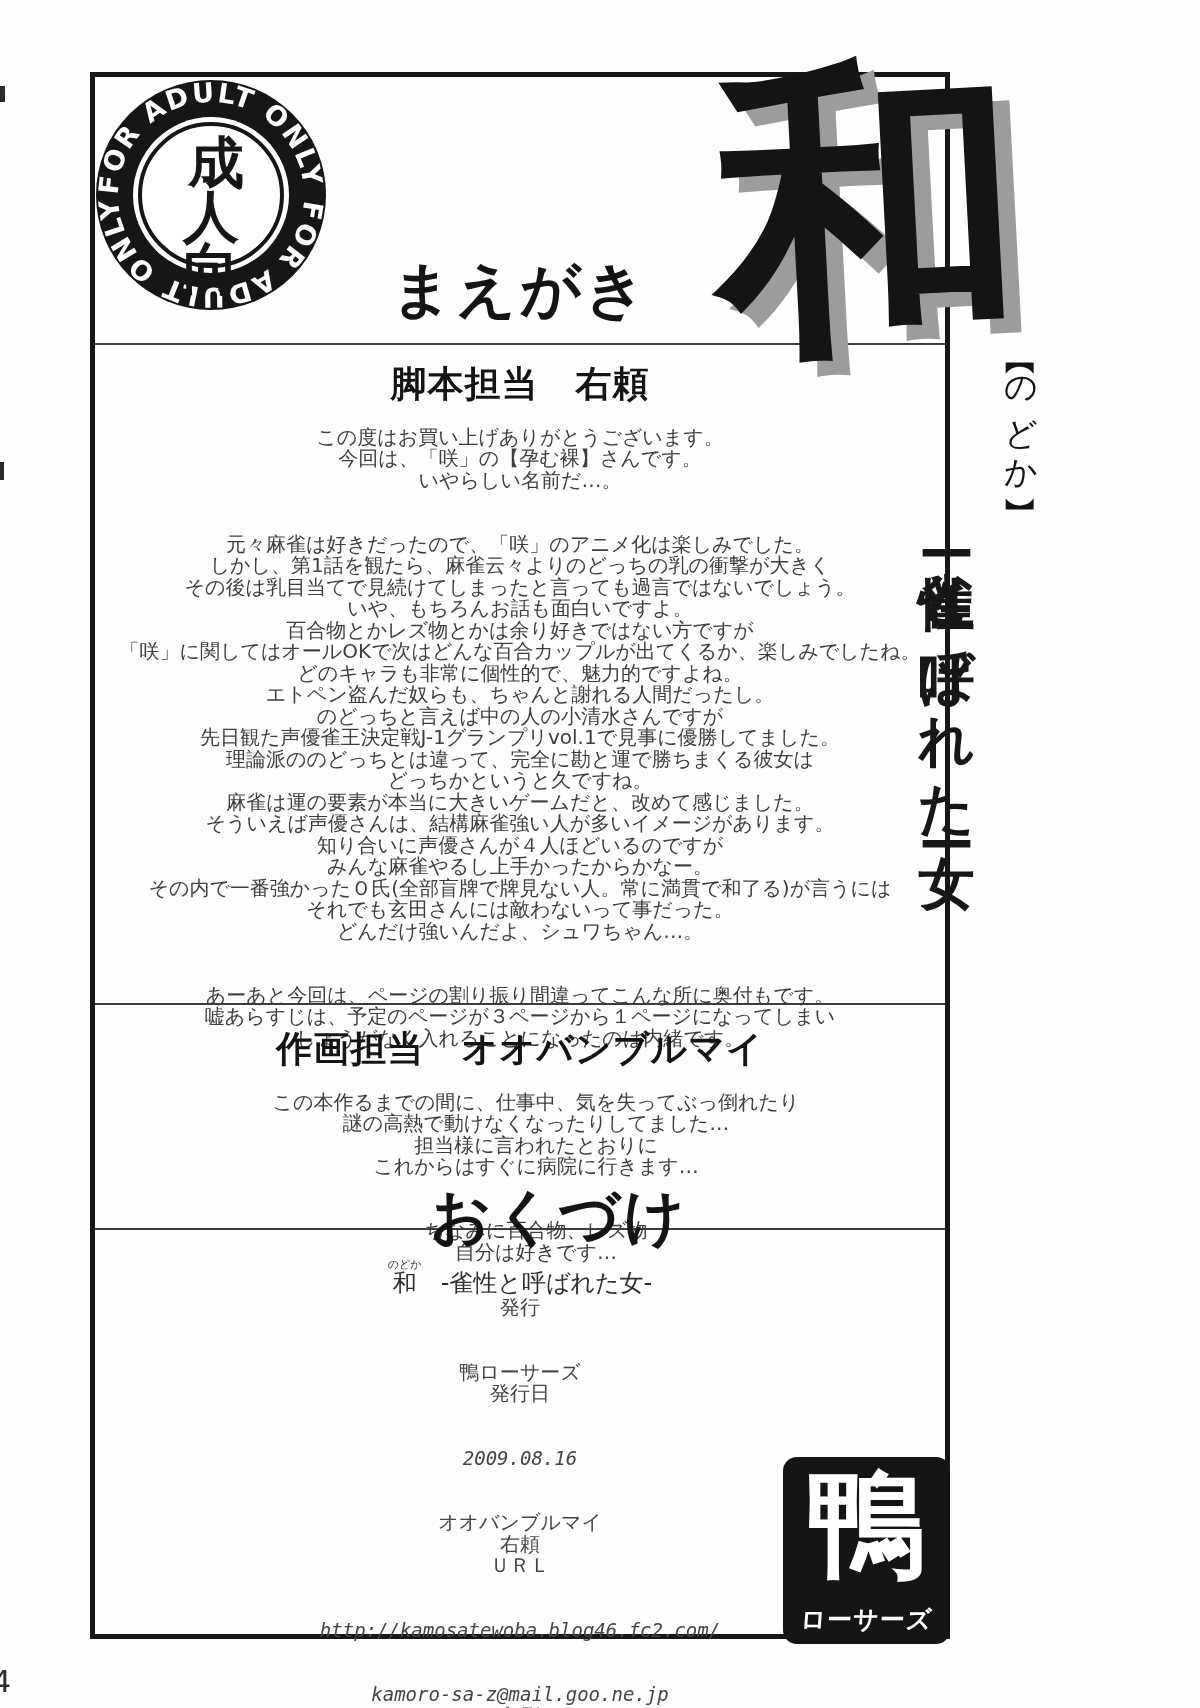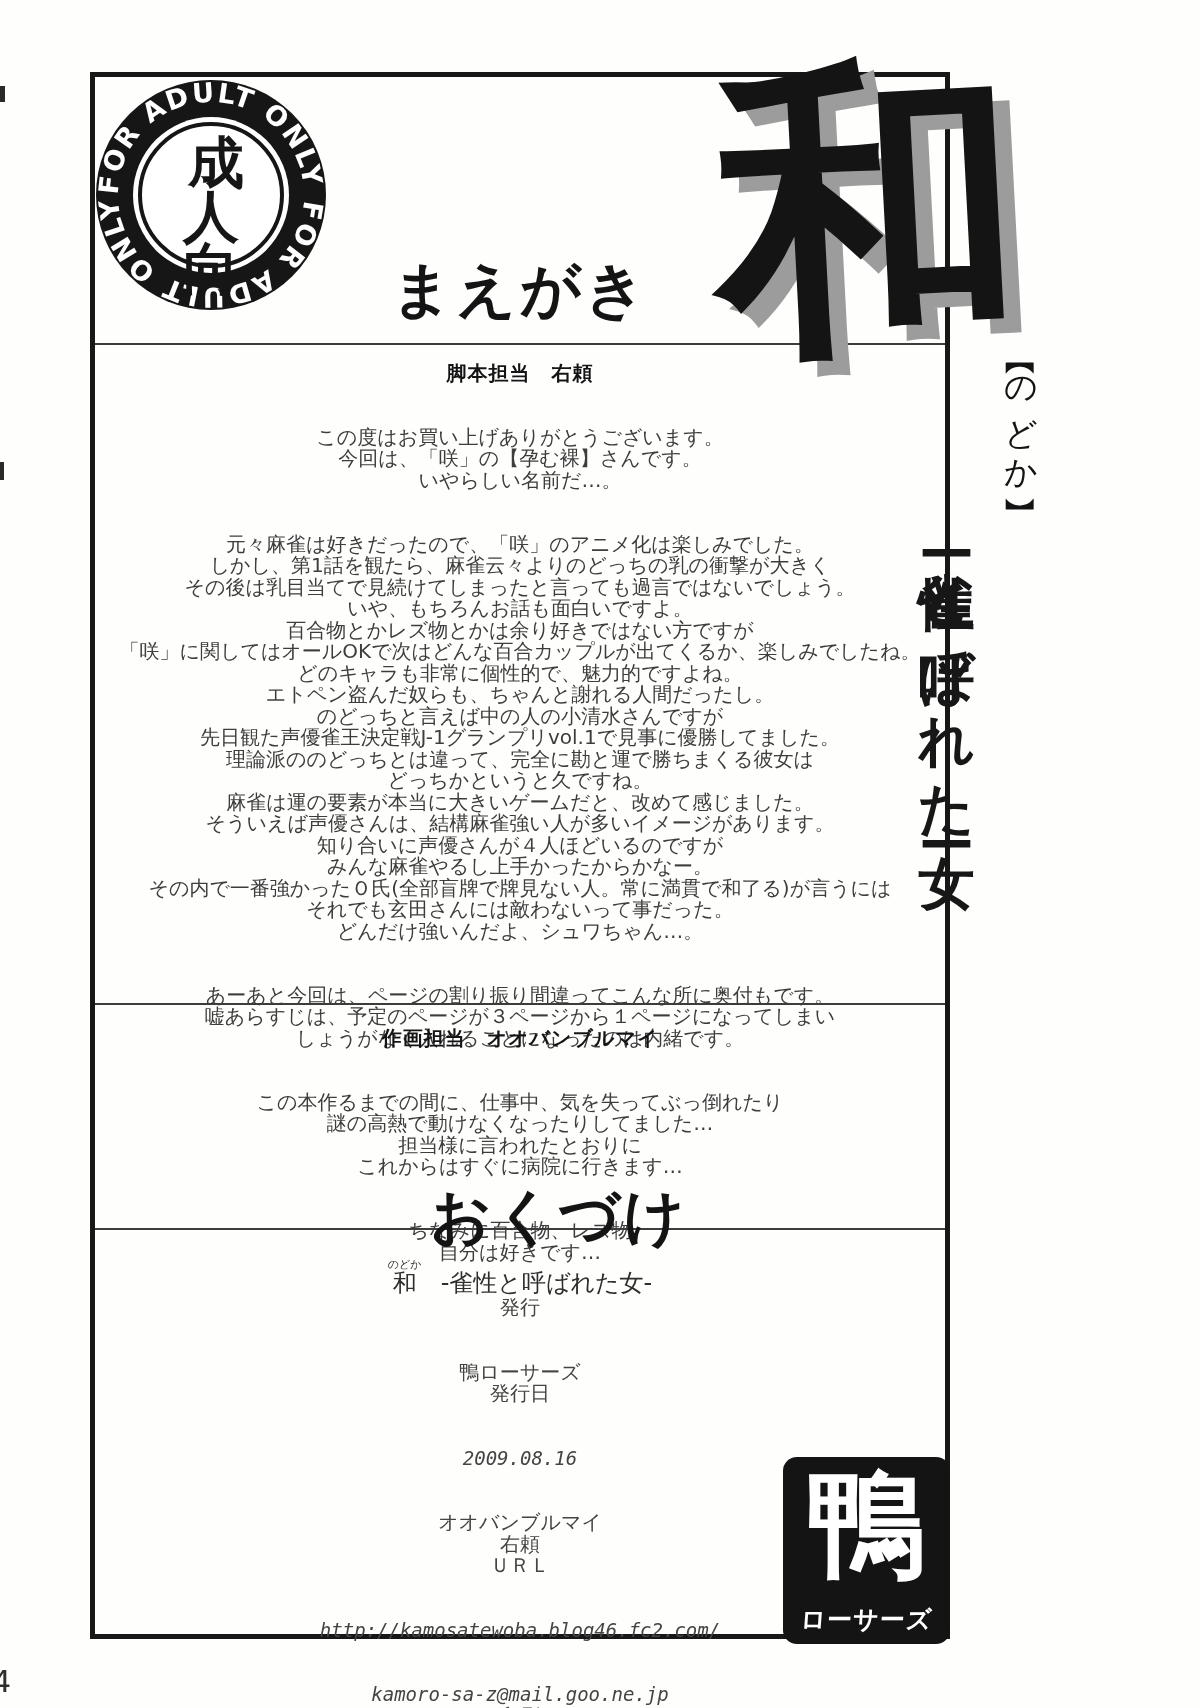--- a/index.html
+++ b/index.html
@@ -8,21 +8,21 @@
     background:#fefefd; overflow:hidden;
     font-family:"DejaVu Sans","Liberation Sans",sans-serif;
     color:#1a1a1a;
   }
   .content-box {
     position:absolute; left:90px; top:72px; width:860px; height:1567px;
     border:5px solid #171717; box-sizing:border-box;
   }
   .abs { position:absolute; left:0; width:100%; text-align:center; }
   .h-big { font-size:60px; font-weight:bold; letter-spacing:3px; color:#141414; }
-  .credit { font-size:20px; font-weight:bold; color:#141414; letter-spacing:1px; }
+  .credit { font-size:36px; font-weight:bold; color:#141414; letter-spacing:1px; }
   .body-text { font-size:20px; line-height:21.5px; color:#3d3d3d; white-space:pre-line; }
   .para { margin:0 0 21px 0; white-space:pre-line; }
   .divider { position:absolute; left:0; right:0; height:2px; background:#3c3c3c; }
   
   .badge { position:absolute; left:92px; top:76px; width:238px; height:238px; z-index:6; }
   
   .big-kanji {
     position:absolute; left:703px; top:48px; width:330px; text-align:center;
     font-family:"DejaVu Serif","Liberation Serif",serif; font-weight:bold;
     font-size:308px; line-height:1.05; color:#141414; z-index:3;
@@ -97,21 +97,21 @@
 その内で一番強かったＯ氏(全部盲牌で牌見ない人。常に満貫で和了る)が言うには
 それでも玄田さんには敵わないって事だった。
 どんだけ強いんだよ、シュワちゃん…。</p>
       <p class="para">あーあと今回は、ページの割り振り間違ってこんな所に奥付もです。
 嘘あらすじは、予定のページが３ページから１ページになってしまい
 しょうがなく入れることになったのは内緒です。</p>
     </div>
 
     <div class="divider" style="top:926px;"></div>
     <div class="abs credit" style="top:948px;">作画担当　オオバンブルマイ</div>
-    <div class="abs body-text" style="top:993px;">
+    <div class="abs body-text" style="top:993px;padding-left:16px;">
       <p class="para">この本作るまでの間に、仕事中、気を失ってぶっ倒れたり
 謎の高熱で動けなくなったりしてました…
 担当様に言われたとおりに
 これからはすぐに病院に行きます…</p>
       <p class="para">ちなみに百合物、レズ物
 自分は好きです…</p>
     </div>
 
     <div class="divider" style="top:1151px;"></div>
     <div class="abs h-big" style="top:1100px;margin-left:39px;">おくづけ</div>

